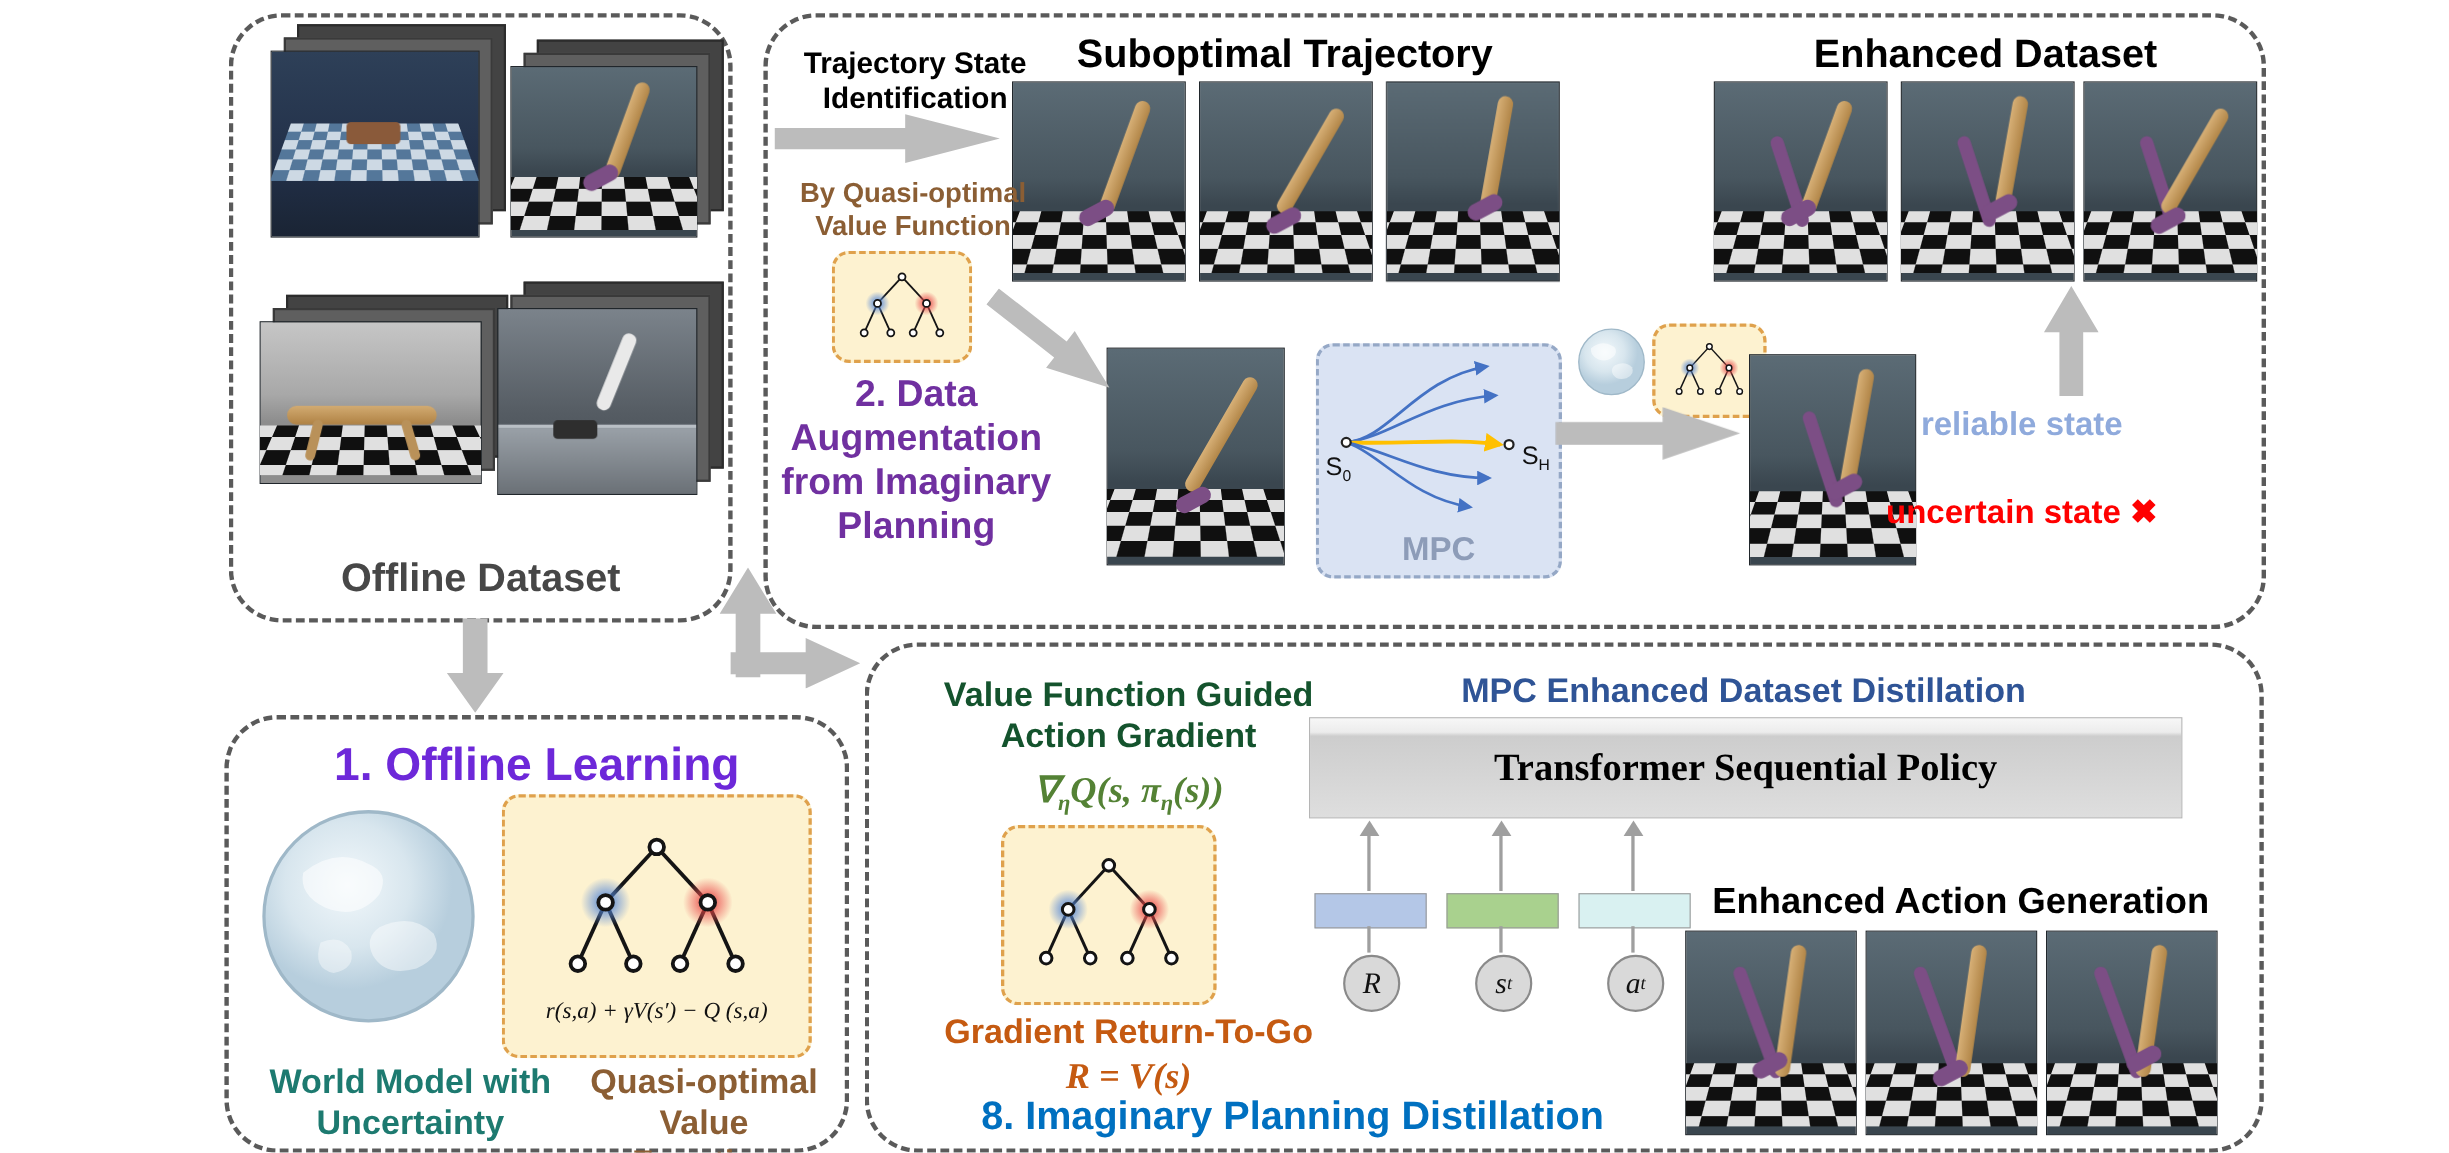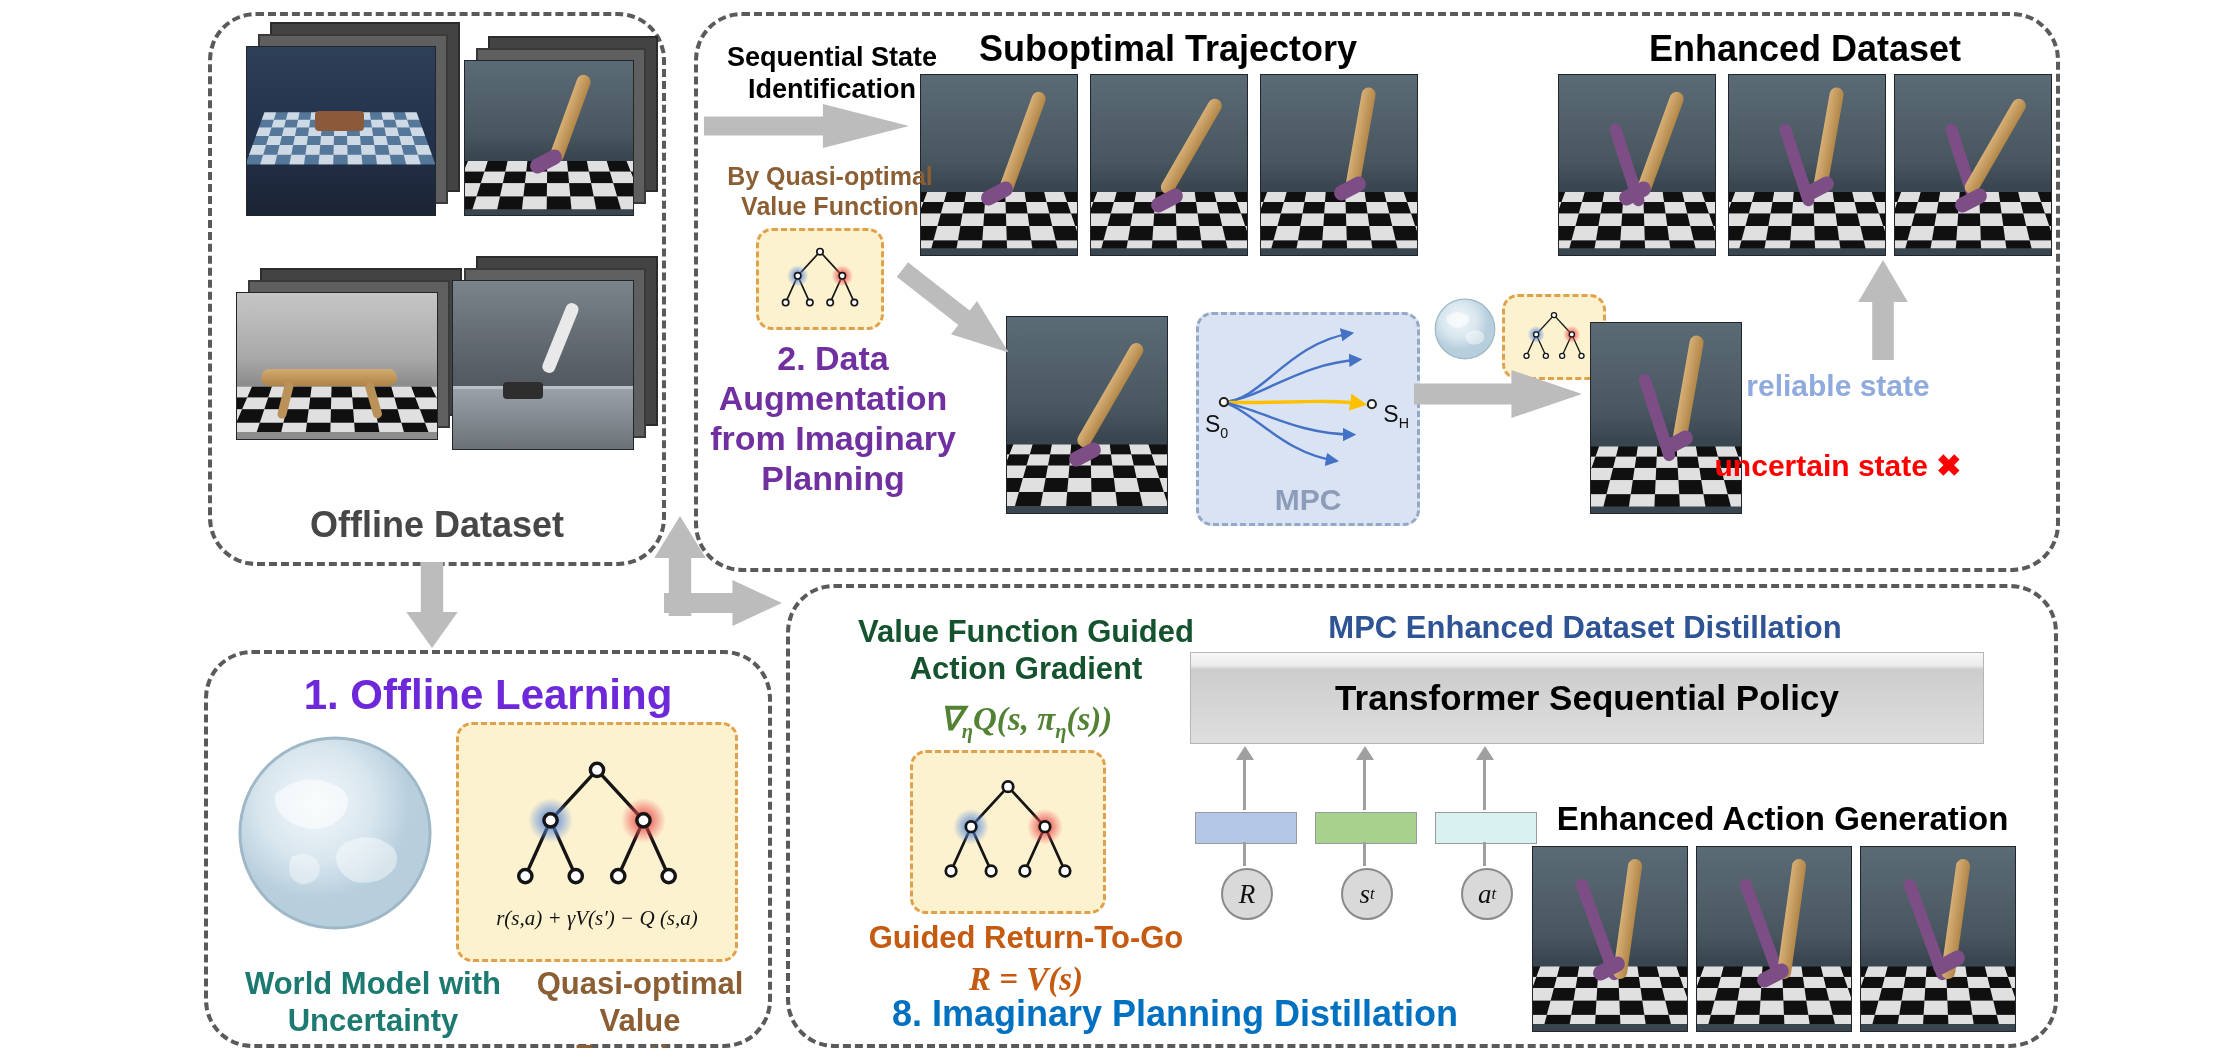--- a/index.html
+++ b/index.html
@@ -78,21 +78,21 @@
   
   .mpc-box{position:absolute;background:#dae3f3;border:3px dashed #95a8c6;border-radius:16px;z-index:2;}
   .mpc-svg{position:absolute;left:0;top:6px;width:100%;height:78%;}
   .fan{fill:none;stroke:#4472c4;stroke-width:2.4;marker-end:url(#arrBlue);}
   .fan-y{fill:none;stroke:#ffc000;stroke-width:3.4;marker-end:url(#arrYellow);}
   .mpc-node{fill:#ffffff;stroke:#222222;stroke-width:2;}
   .mpc-state{position:absolute;font-family:Liberation Sans, sans-serif;font-size:23px;color:#111;z-index:3;}
 
   
   .transformer{position:absolute;background:linear-gradient(180deg,#f7f7f7 0%,#ececec 14%,#cdcdcd 18%,#dedede 100%);
-               border:1px solid #b5b5b5;display:flex;align-items:center;justify-content:center;z-index:2;}
+               border:1px solid #b5b5b5;display:flex;align-items:center;justify-content:center;z-index:2;font-family:Liberation Serif, serif;}
   .tok-line{position:absolute;width:3px;background:#9f9f9f;z-index:2;}
   .tok-head{position:absolute;width:0;height:0;border-left:9px solid transparent;
             border-right:9px solid transparent;border-bottom:14px solid #9f9f9f;z-index:2;}
   .tokbox{position:absolute;height:30px;width:100px;border:1px solid #9a9a9a;z-index:2;}
   .tok-circle{position:absolute;width:48px;height:48px;border-radius:50%;background:#d9d9d9;
               border:2px solid #8a8a8a;display:flex;align-items:center;justify-content:center;
               font-family:"Liberation Serif",serif;font-style:italic;font-size:27px;color:#111;z-index:2;}
 
   .globe-svg{position:absolute;z-index:2;}
   .x-mark{color:#ff0000;font-weight:bold;}
@@ -189,21 +189,21 @@
           <circle cx="124" cy="92" r="5"></circle>
       </svg>
       <div class="serifit" style="font-size:21px;color:#111;margin-top:6px">r(s,a) + γV(s′) − Q (s,a)</div>
     </div>
 
     <div class="hd" style="left:30px;top:312px;width:270px;font-size:31px;color:#1d7a70">World Model with Uncertainty</div>
     <div class="hd" style="left:322px;top:312px;width:220px;font-size:31px;color:#8b5e34">Quasi-optimal Value Function</div>
   </div>
 
   <div class="panel" id="panelC">
-    <div class="hd" style="left:14px;top:26px;width:240px;font-size:27px">Sequential State Identification</div>
+    <div class="hd" style="left:14px;top:26px;width:240px;font-size:27px">Trajectory State Identification</div>
     <div class="barrow right" style="left:6px;top:86px;width:205px;height:48px"></div>
     <div class="hd" style="left:22px;top:146px;width:220px;font-size:25px;color:#8b5e34">By Quasi-optimal Value Function</div>
 
     <div class="tree-box" style="left:58px;top:212px;width:122px;height:96px">
       <svg class="tree-svg" viewBox="0 0 140 110" style="width:92px;height:70px">
         <line x1="70" y1="12" x2="35" y2="50"></line>
           <line x1="70" y1="12" x2="105" y2="50"></line>
         <line x1="35" y1="50" x2="16" y2="92"></line>
           <line x1="35" y1="50" x2="54" y2="92"></line>
         <line x1="105" y1="50" x2="86" y2="92"></line>
@@ -356,21 +356,21 @@
         <circle cx="70" cy="12" r="5"></circle>
           <circle cx="35" cy="50" r="5"></circle>
           <circle cx="105" cy="50" r="5"></circle>
         <circle cx="16" cy="92" r="5"></circle>
           <circle cx="54" cy="92" r="5"></circle>
           <circle cx="86" cy="92" r="5"></circle>
           <circle cx="124" cy="92" r="5"></circle>
       </svg>
     </div>
 
-    <div class="hd" style="left:36px;top:332px;width:400px;font-size:31px;color:#c55a11">Guided Return-To-Go</div>
+    <div class="hd" style="left:36px;top:332px;width:400px;font-size:31px;color:#c55a11">Gradient Return-To-Go</div>
     <div class="hd serifit" style="left:36px;top:372px;width:400px;font-size:33px;color:#c55a11">R = V(s)</div>
     <div class="hd" style="left:60px;top:405px;width:650px;font-size:36px;color:#0070c0">8. Imaginary Planning Distillation</div>
 
     <div class="hd" style="left:400px;top:22px;width:790px;font-size:31px;color:#2f5496">MPC Enhanced Dataset Distillation</div>
     <div class="transformer" style="left:400px;top:64px;width:792px;height:90px">
       <span style="font-weight:bold;font-size:35px;color:#000">Transformer Sequential Policy</span>
     </div>
 
     <div class="tok-head" style="left:446px;top:158px"></div>
     <div class="tok-line" style="left:453px;top:170px;height:52px"></div>

